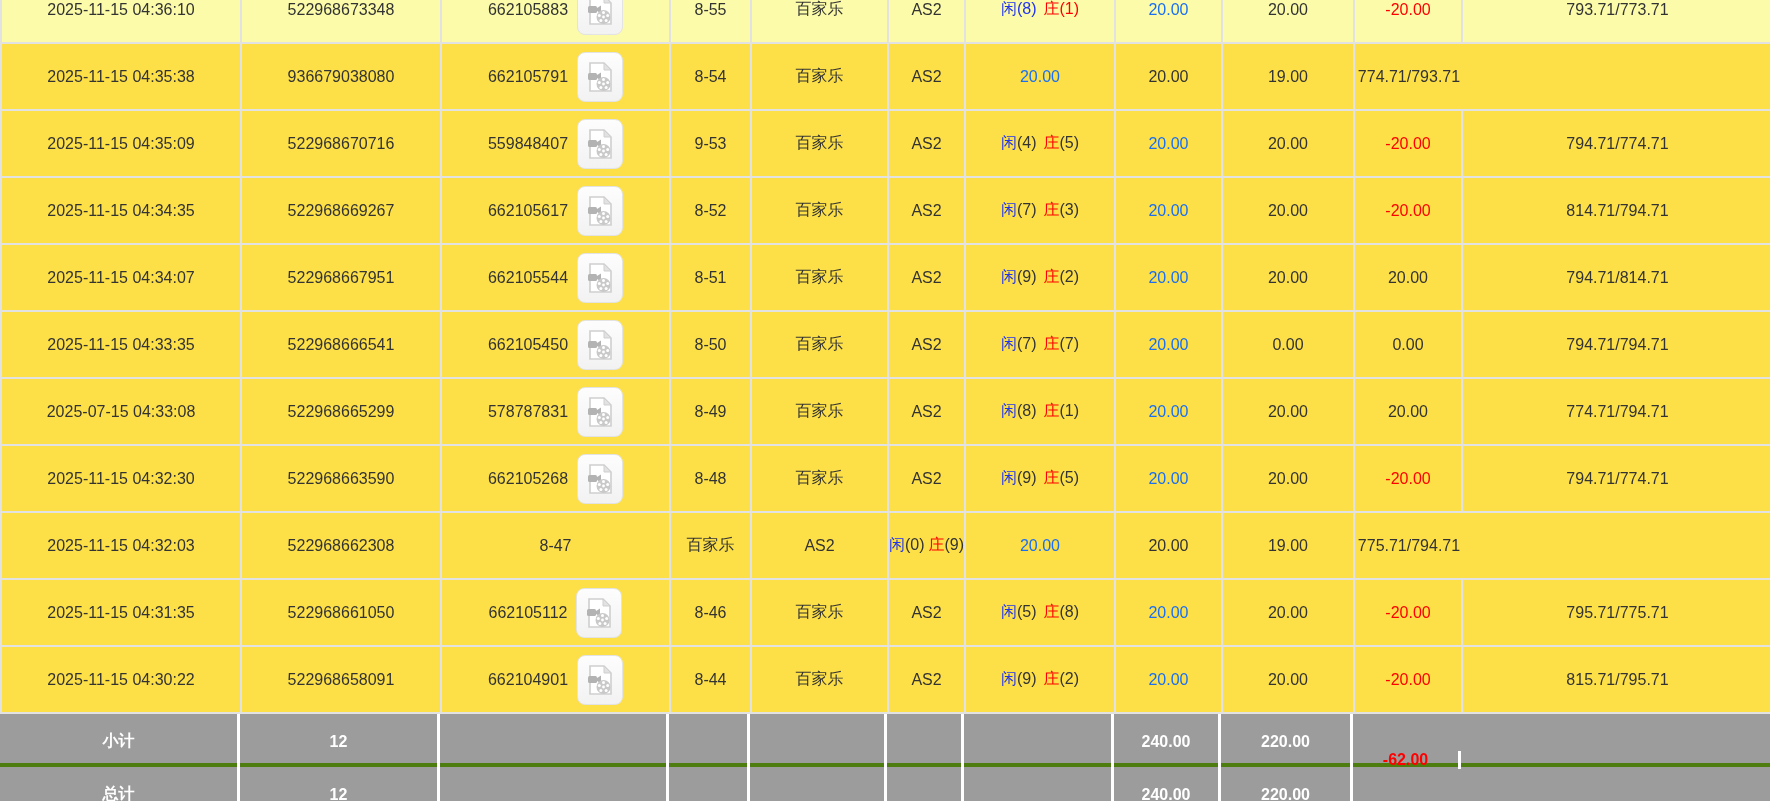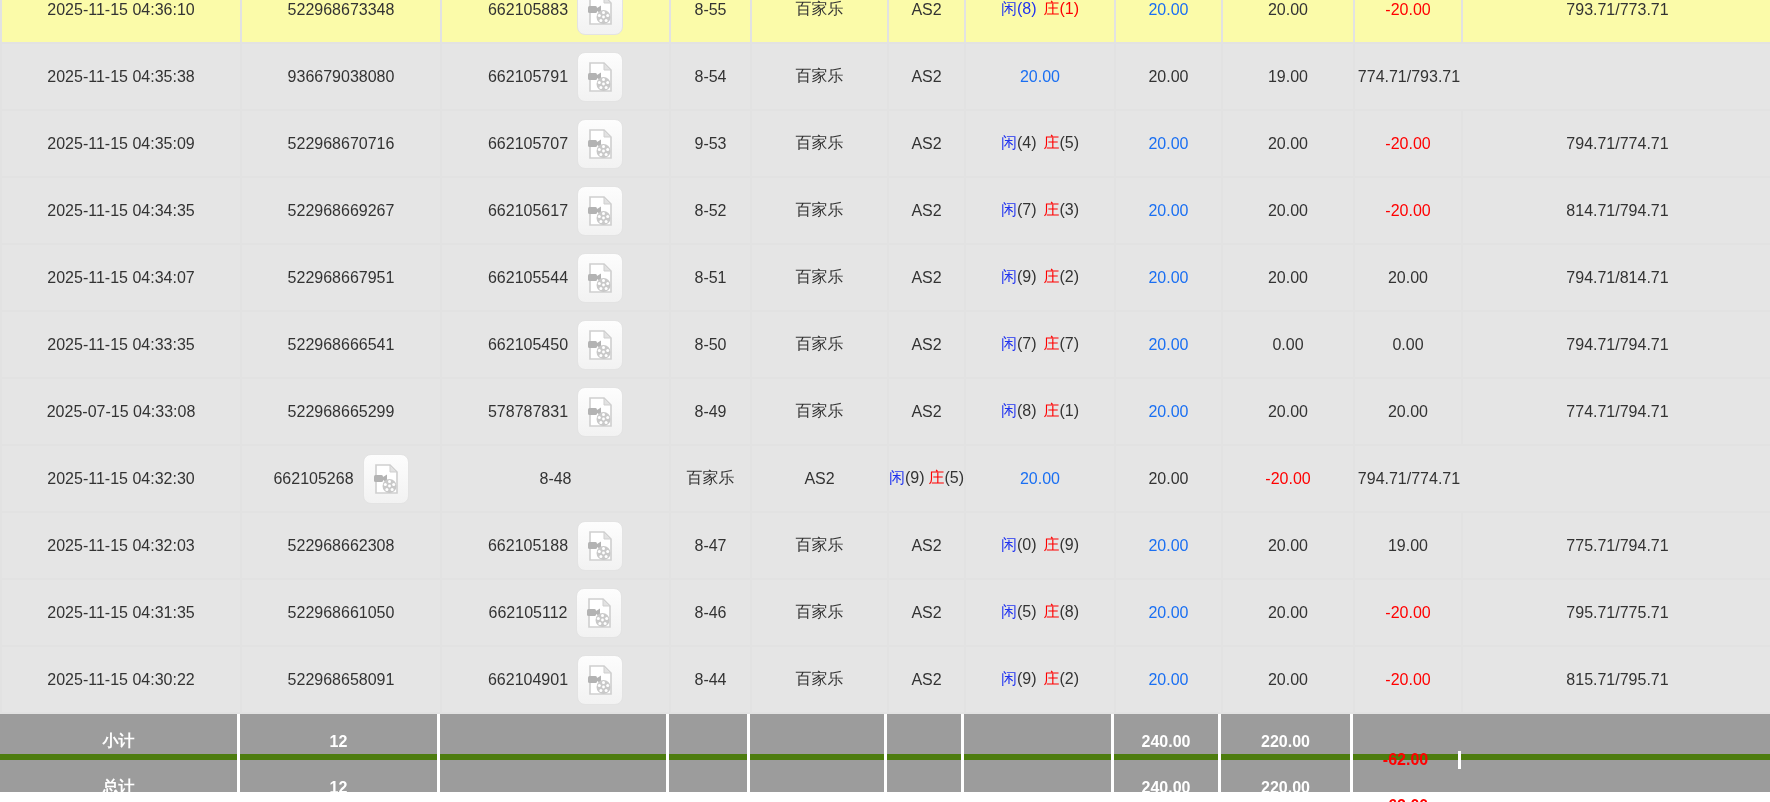--- a/index.html
+++ b/index.html
@@ -8,21 +8,21 @@
     font-family:"Liberation Sans","DejaVu Sans",sans-serif;
     font-size:16px;color:var(--text,#333);
   }
   .tbl{width:1770px;height:802px;overflow:hidden;}
   .row{
     display:grid;
     grid-template-columns:240px 200px 229px 81px 137px 77px 150px 107px 132px 108px 309px;
     height:67px;box-sizing:border-box;
     border-top:2px solid var(--border,#e2e2e2);
     border-left:2px solid var(--border,#e2e2e2);
-    background:#e5e5e5;
+    background:#fde047;
   }
   .row.hl{background:var(--highlight-bg,#fbfba9);margin-top:-25px;}
   .cell{
     display:flex;align-items:center;justify-content:center;
     box-sizing:border-box;border-right:2px solid var(--border,#e2e2e2);
     white-space:nowrap;overflow:visible;
   }
   .cell:last-child{border-right:none;}
   
   .round-cell{gap:9px;}
@@ -40,26 +40,26 @@
   .num{color:var(--text,#333);}
   .row.hl .num.p{color:var(--player-blue,#2033f0);}
   .row.hl .num.b{color:var(--banker-red,#ff0000);}
   .gap{display:inline-block;width:7px;}
   .blue{color:var(--amount-blue,#1a6ff2);}
   .neg{color:var(--negative-red,#ff0000);}
   
   .srow{
     display:grid;
     grid-template-columns:240px 200px 229px 81px 137px 77px 150px 107px 132px 108px 309px;
-    height:42px;box-sizing:border-box;
+    height:51px;box-sizing:border-box;
     background:var(--summary-bg,#9c9c9c);
     color:#fff;font-weight:bold;
   }
   .srow.sub{border-top:2px solid var(--border,#e2e2e2);}
-  .srow.tot{border-top:6px solid #4d7c0f;height:38px;}
+  .srow.tot{border-top:4px solid #4d7c0f;height:38px;}
   .srow .cell{border-right:3px solid #fff;}
   .srow .cell:last-child{border-right:none;}
   .srow .neg{color:var(--negative-red,#ff0000);margin-top:37px;}
 </style>
 </head>
 <body>
 
 <div class="tbl" id="tbl">
 
   <div class="row hl">
@@ -124,21 +124,21 @@
     <div class="cell blue">20.00</div>
     <div class="cell">20.00</div>
     <div class="cell">19.00</div>
     <div class="cell">774.71/793.71</div>
   </div>
 
   <div class="row">
     <div class="cell">2025-11-15 04:35:09</div>
     <div class="cell">522968670716</div>
     <div class="cell round-cell">
-      <span>662105707</span>
+      <span>559848407</span>
       <button class="vbtn">
         <svg width="28" height="32" viewBox="0 0 28 32">
           <path d="M4 2 h14 l7 7 v21 h-21 z" fill="#ffffff" stroke="#cfcfcf" stroke-width="1.6"></path>
           <path d="M18 2 l7 7 h-7 z" fill="#e2e2e2" stroke="#cfcfcf" stroke-width="1"></path>
           <rect x="2" y="12" width="9" height="7" rx="1.5" fill="#b3b3b3"></rect>
           <polygon points="11,14 15,11.5 15,19.5 11,17" fill="#b3b3b3"></polygon>
           <circle cx="17.5" cy="23" r="7" fill="#c9c9c9"></circle>
           <circle cx="17.5" cy="23" r="1.4" fill="#ffffff"></circle>
           <circle cx="17.5" cy="18.6" r="1.5" fill="#ffffff"></circle>
           <circle cx="21.7" cy="21.6" r="1.5" fill="#ffffff"></circle>
@@ -297,20 +297,21 @@
       <span><span class="ch b">庄</span><span class="num b">(1)</span></span>
     </div>
     <div class="cell blue">20.00</div>
     <div class="cell">20.00</div>
     <div class="cell">20.00</div>
     <div class="cell">774.71/794.71</div>
   </div>
 
   <div class="row">
     <div class="cell">2025-11-15 04:32:30</div>
+    <div class="cell">522968663590</div>
     <div class="cell round-cell">
       <span>662105268</span>
       <button class="vbtn">
         <svg width="28" height="32" viewBox="0 0 28 32">
           <path d="M4 2 h14 l7 7 v21 h-21 z" fill="#ffffff" stroke="#cfcfcf" stroke-width="1.6"></path>
           <path d="M18 2 l7 7 h-7 z" fill="#e2e2e2" stroke="#cfcfcf" stroke-width="1"></path>
           <rect x="2" y="12" width="9" height="7" rx="1.5" fill="#b3b3b3"></rect>
           <polygon points="11,14 15,11.5 15,19.5 11,17" fill="#b3b3b3"></polygon>
           <circle cx="17.5" cy="23" r="7" fill="#c9c9c9"></circle>
           <circle cx="17.5" cy="23" r="1.4" fill="#ffffff"></circle>
@@ -332,38 +333,20 @@
     </div>
     <div class="cell blue">20.00</div>
     <div class="cell">20.00</div>
     <div class="cell neg">-20.00</div>
     <div class="cell">794.71/774.71</div>
   </div>
 
   <div class="row">
     <div class="cell">2025-11-15 04:32:03</div>
     <div class="cell">522968662308</div>
-    <div class="cell round-cell">
-      <span>662105188</span>
-      <button class="vbtn">
-        <svg width="28" height="32" viewBox="0 0 28 32">
-          <path d="M4 2 h14 l7 7 v21 h-21 z" fill="#ffffff" stroke="#cfcfcf" stroke-width="1.6"></path>
-          <path d="M18 2 l7 7 h-7 z" fill="#e2e2e2" stroke="#cfcfcf" stroke-width="1"></path>
-          <rect x="2" y="12" width="9" height="7" rx="1.5" fill="#b3b3b3"></rect>
-          <polygon points="11,14 15,11.5 15,19.5 11,17" fill="#b3b3b3"></polygon>
-          <circle cx="17.5" cy="23" r="7" fill="#c9c9c9"></circle>
-          <circle cx="17.5" cy="23" r="1.4" fill="#ffffff"></circle>
-          <circle cx="17.5" cy="18.6" r="1.5" fill="#ffffff"></circle>
-          <circle cx="21.7" cy="21.6" r="1.5" fill="#ffffff"></circle>
-          <circle cx="20.1" cy="26.6" r="1.5" fill="#ffffff"></circle>
-          <circle cx="14.9" cy="26.6" r="1.5" fill="#ffffff"></circle>
-          <circle cx="13.3" cy="21.6" r="1.5" fill="#ffffff"></circle>
-        </svg>
-      </button>
-    </div>
     <div class="cell">8-47</div>
     <div class="cell">百家乐</div>
     <div class="cell">AS2</div>
     <div class="cell res">
       <span><span class="ch p">闲</span><span class="num p">(0)</span></span>
       <span class="gap"></span>
       <span><span class="ch b">庄</span><span class="num b">(9)</span></span>
     </div>
     <div class="cell blue">20.00</div>
     <div class="cell">20.00</div>

